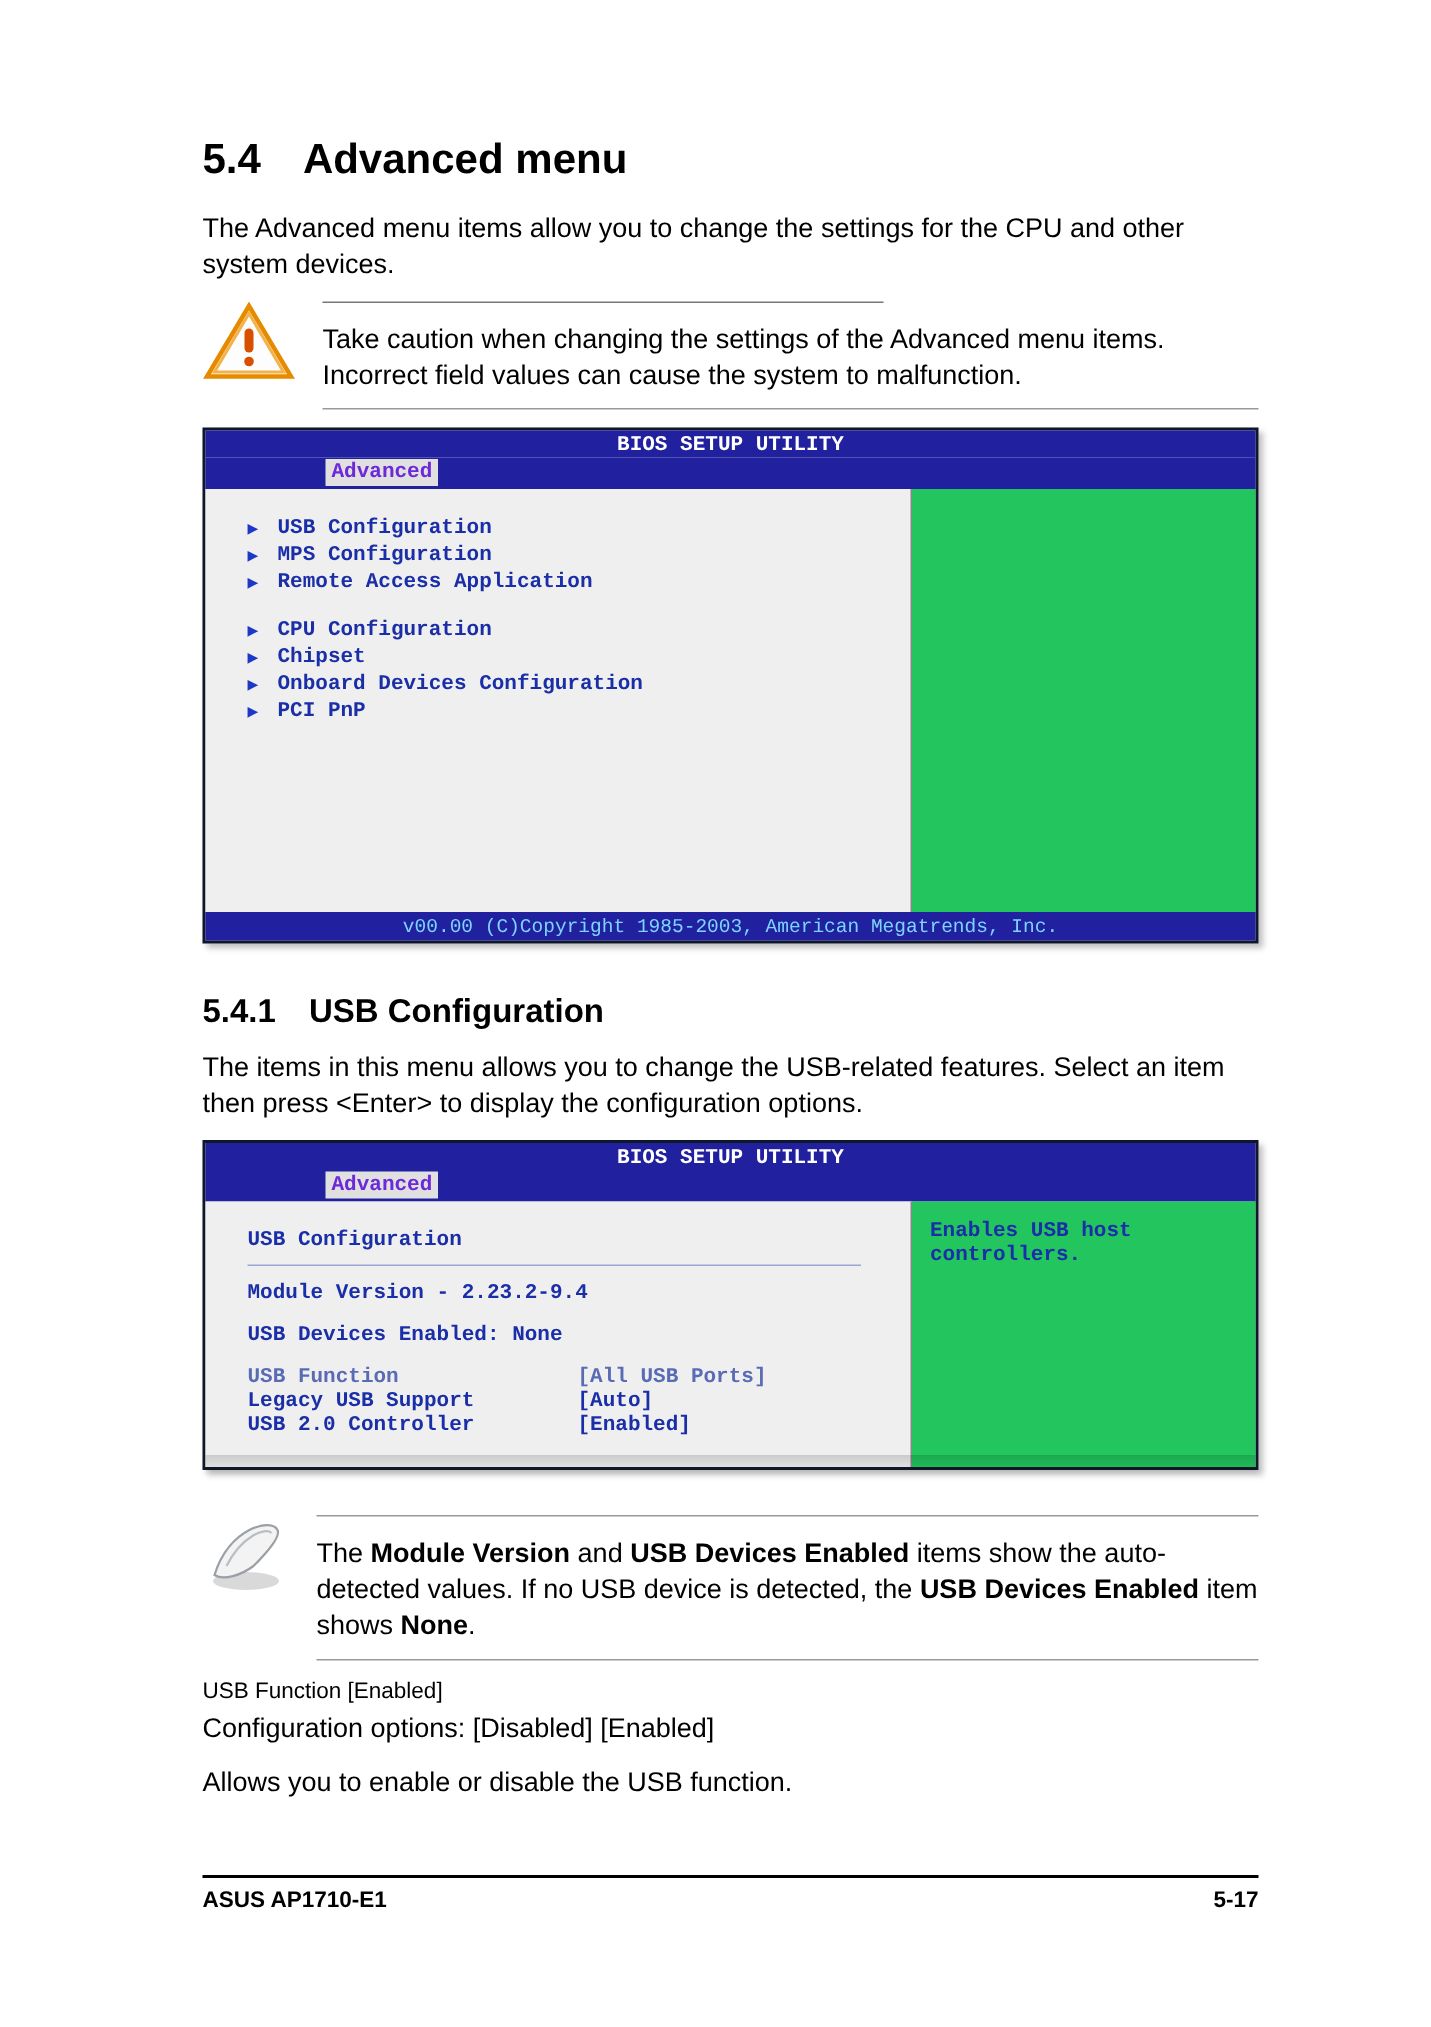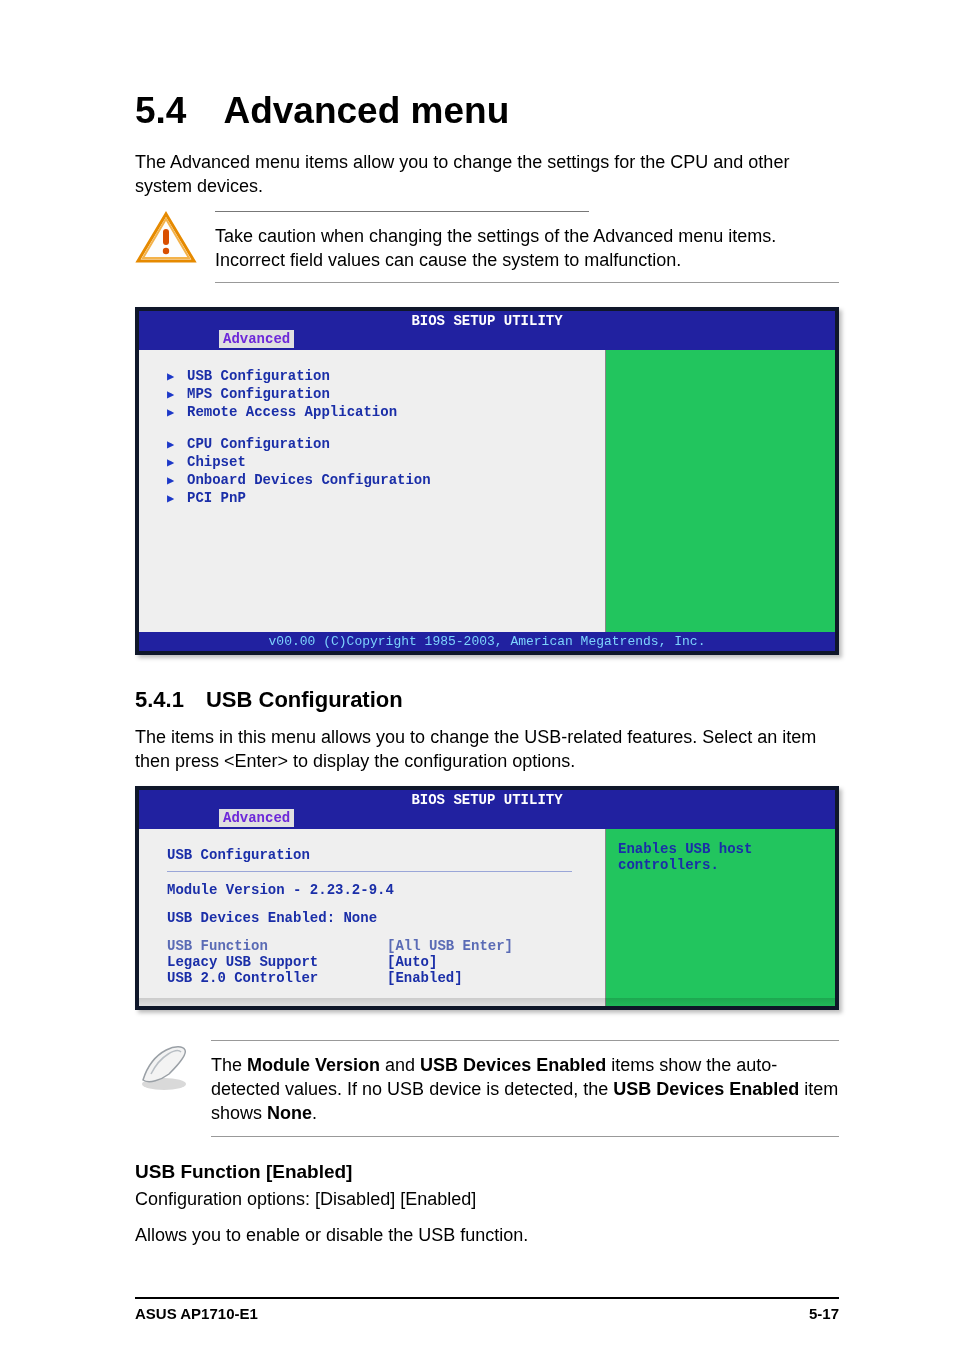--- a/index.html
+++ b/index.html
@@ -7,34 +7,34 @@
     padding: 0;
     background: #fff;
     font-family: Arial, Helvetica, sans-serif;
     color: #000;
     width: 954px;
   }
   .page {
     padding: 90px 115px 50px 135px;
   }
   h1.section-title {
-    font-size: 37px;
+    font-size: 28px;
     font-weight: bold;
     margin: 0 0 18px 0;
   }
   .body-text {
     font-size: 18px;
     line-height: 1.35;
     margin: 0 0 12px 0;
   }
   .callout {
     display: flex;
     align-items: flex-start;
     gap: 18px;
-    margin: 10px 0 24px 0;
+    margin: 10px 0 12px 0;
   }
   .callout .rule-box {
     flex: 1;
   }
   .callout .top-rule {
     border-top: 1px solid #777;
     height: 0;
     margin-bottom: 6px;
     width: 60%;
   }
@@ -44,21 +44,21 @@
   }
   .callout-text {
     font-size: 18px;
     line-height: 1.35;
   }
   .warn-icon svg, .note-icon svg {
     display: block;
   }
   
   .bios {
-    border: 4px solid #0f172a;
+    border: 2px solid #0f172a;
     background: #e9e9e9;
     margin-bottom: 26px;
     box-shadow: 3px 3px 4px rgba(0,0,0,.25), -3px 0 4px rgba(0,0,0,.1) inset;
   }
   .bios-title-bar {
     background: #2121a0;
     color: #fff;
     text-align: center;
     font-family: "Courier New", monospace;
     font-weight: bold;
@@ -146,22 +146,22 @@
   .usb-sect-line {
     border-bottom: 1px solid #9aa6d8;
     margin: 8px 0 10px 0;
     width: 97%;
   }
   .muted-row {
     color: #5a6bb5;
     font-weight: bold;
   }
   h3.item-head {
-    font-size: 19px;
-    font-weight: bold;
+    font-size: 15px;
+    font-weight: normal;
     margin: 10px 0 4px 0;
   }
   .page-footer {
     border-top: 2px solid #000;
     margin-top: 50px;
     padding-top: 6px;
     display: flex;
     justify-content: space-between;
     font-weight: bold;
     font-size: 15px;
@@ -249,21 +249,21 @@
     <div class="bios-body">
       <div class="bios-left">
         <div class="usb-title">USB Configuration</div>
         <div class="usb-sect-line"></div>
         <div>Module Version - 2.23.2-9.4</div>
         <div style="height:12px"></div>
         <div>USB Devices Enabled: None</div>
         <div style="height:12px"></div>
         <div class="bios-pair muted-row">
             <span class="label">USB Function</span>
-            <span>[All USB Enter]</span>
+            <span>[All USB Ports]</span>
           </div>
         <div class="bios-pair">
             <span class="label">Legacy USB Support</span>
             <span>[Auto]</span>
           </div>
         <div class="bios-pair">
             <span class="label">USB 2.0 Controller</span>
             <span>[Enabled]</span>
           </div>
       </div>

